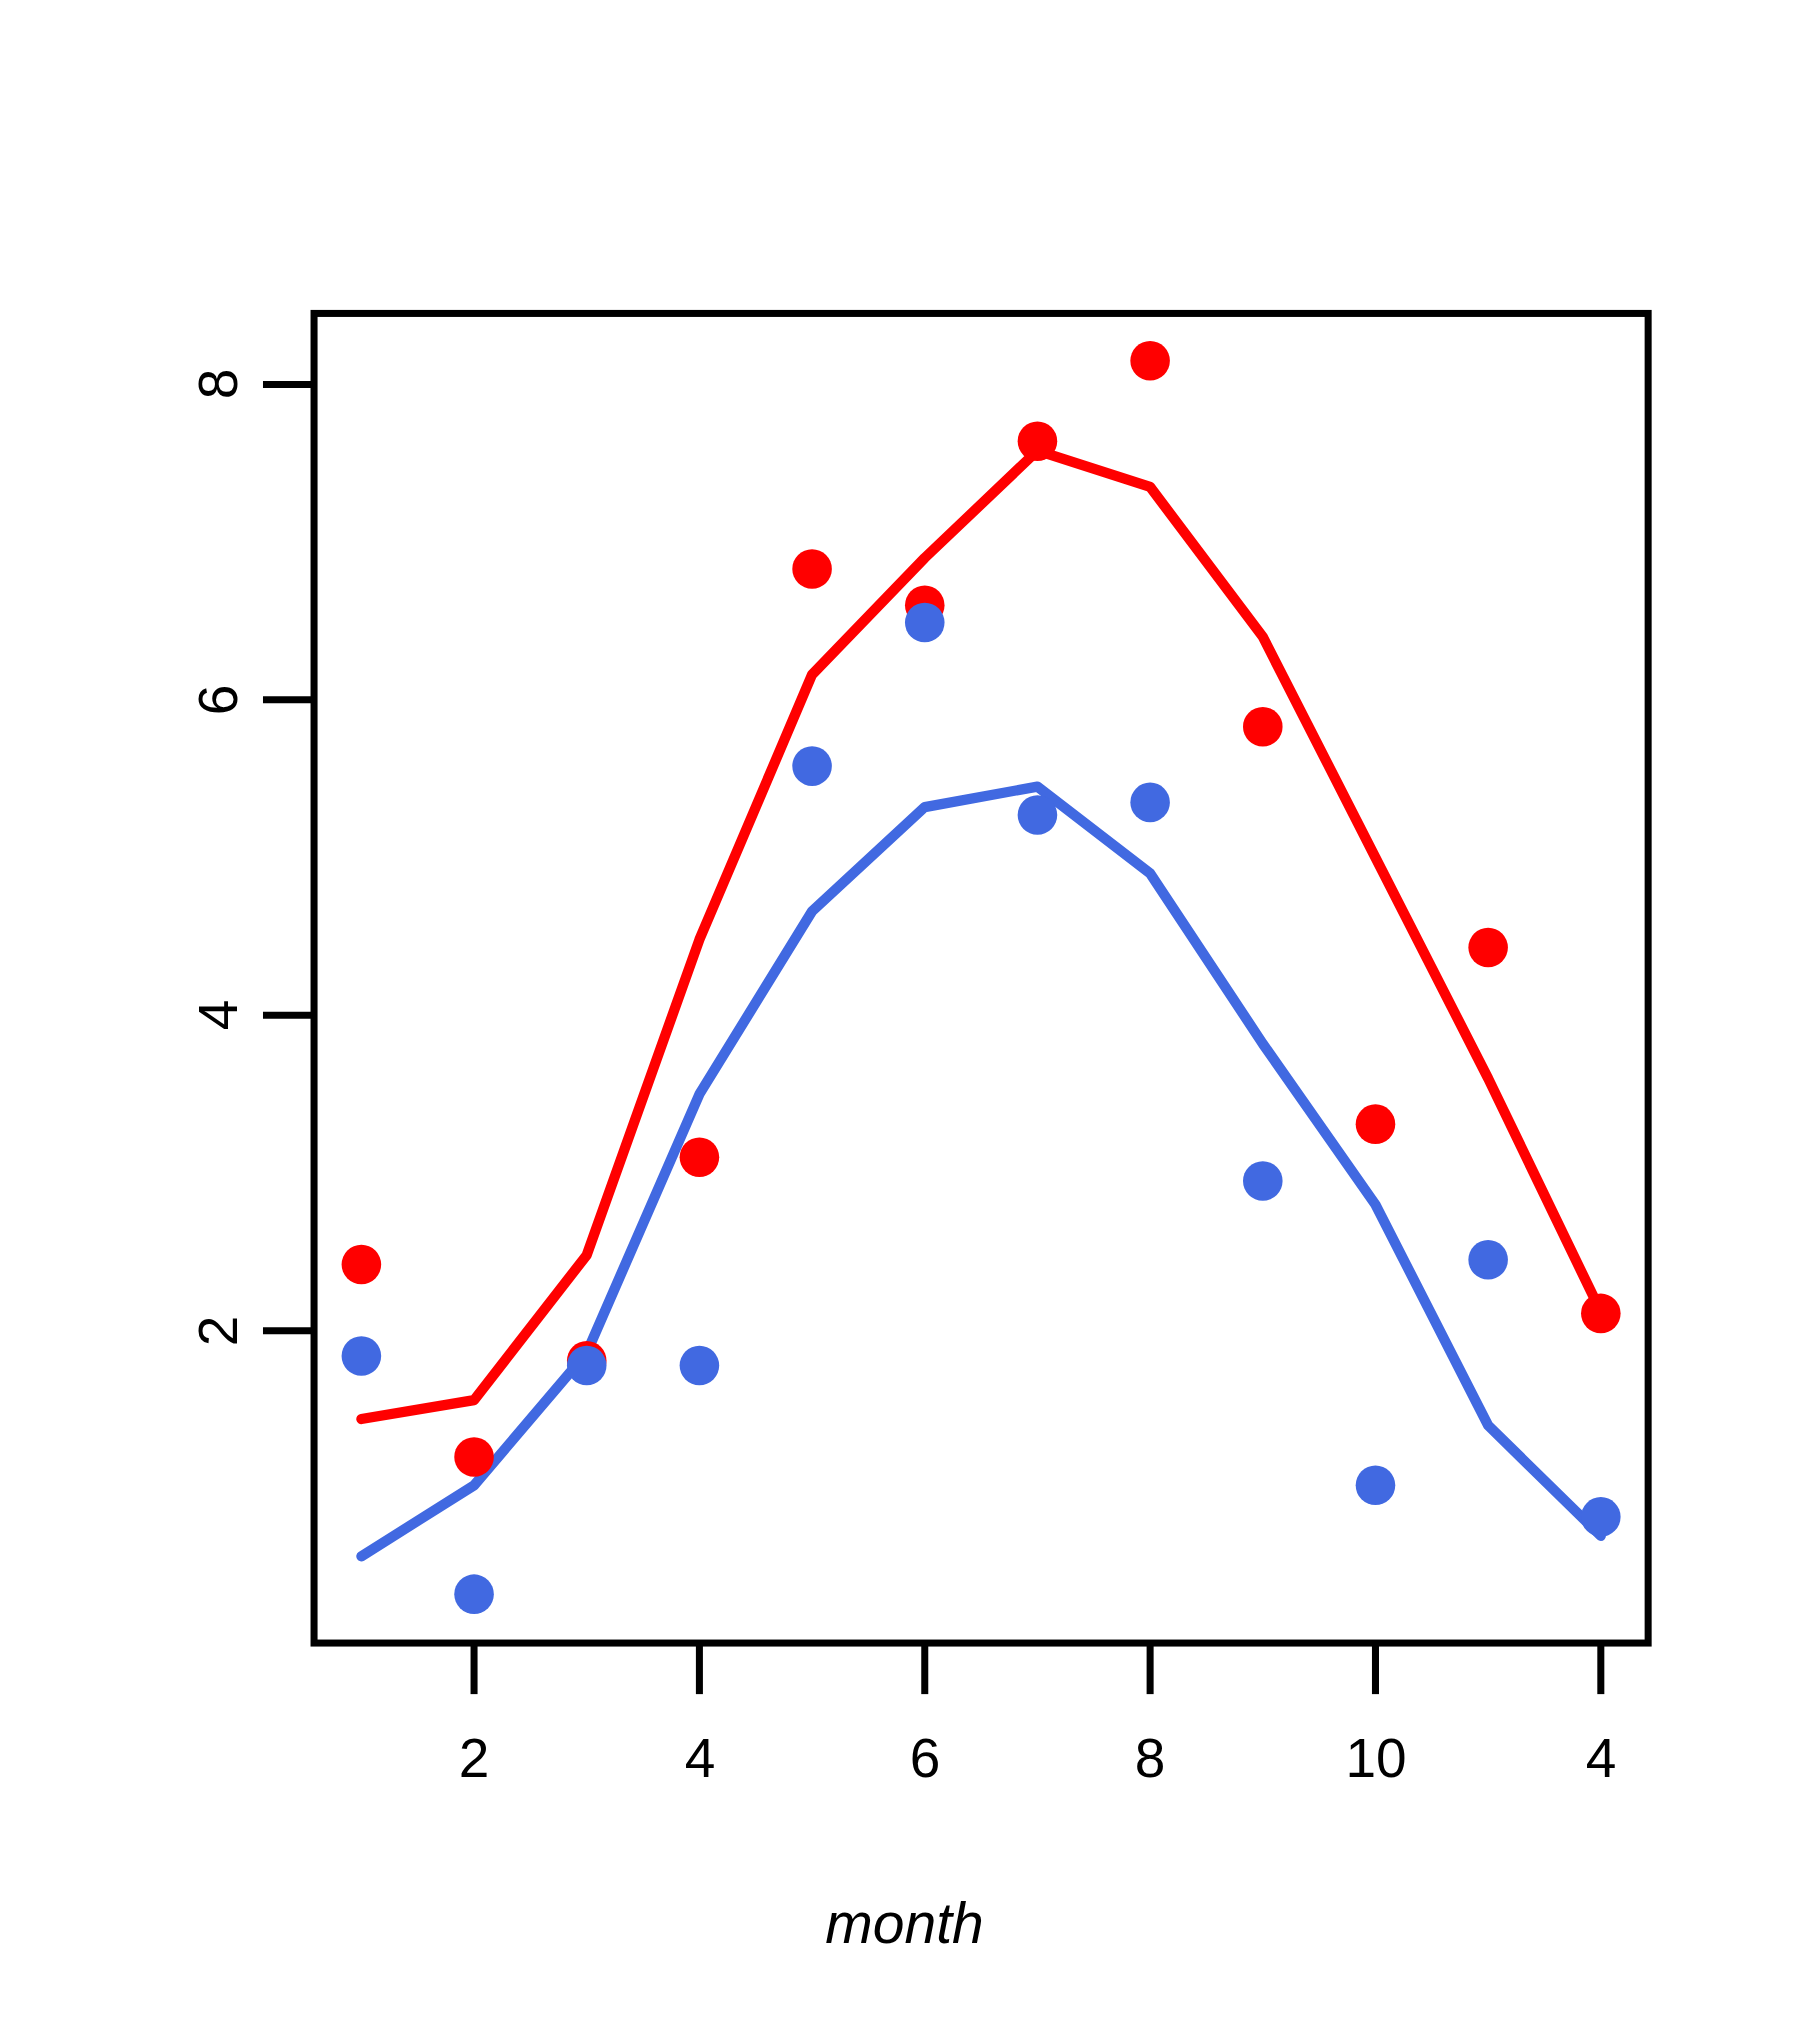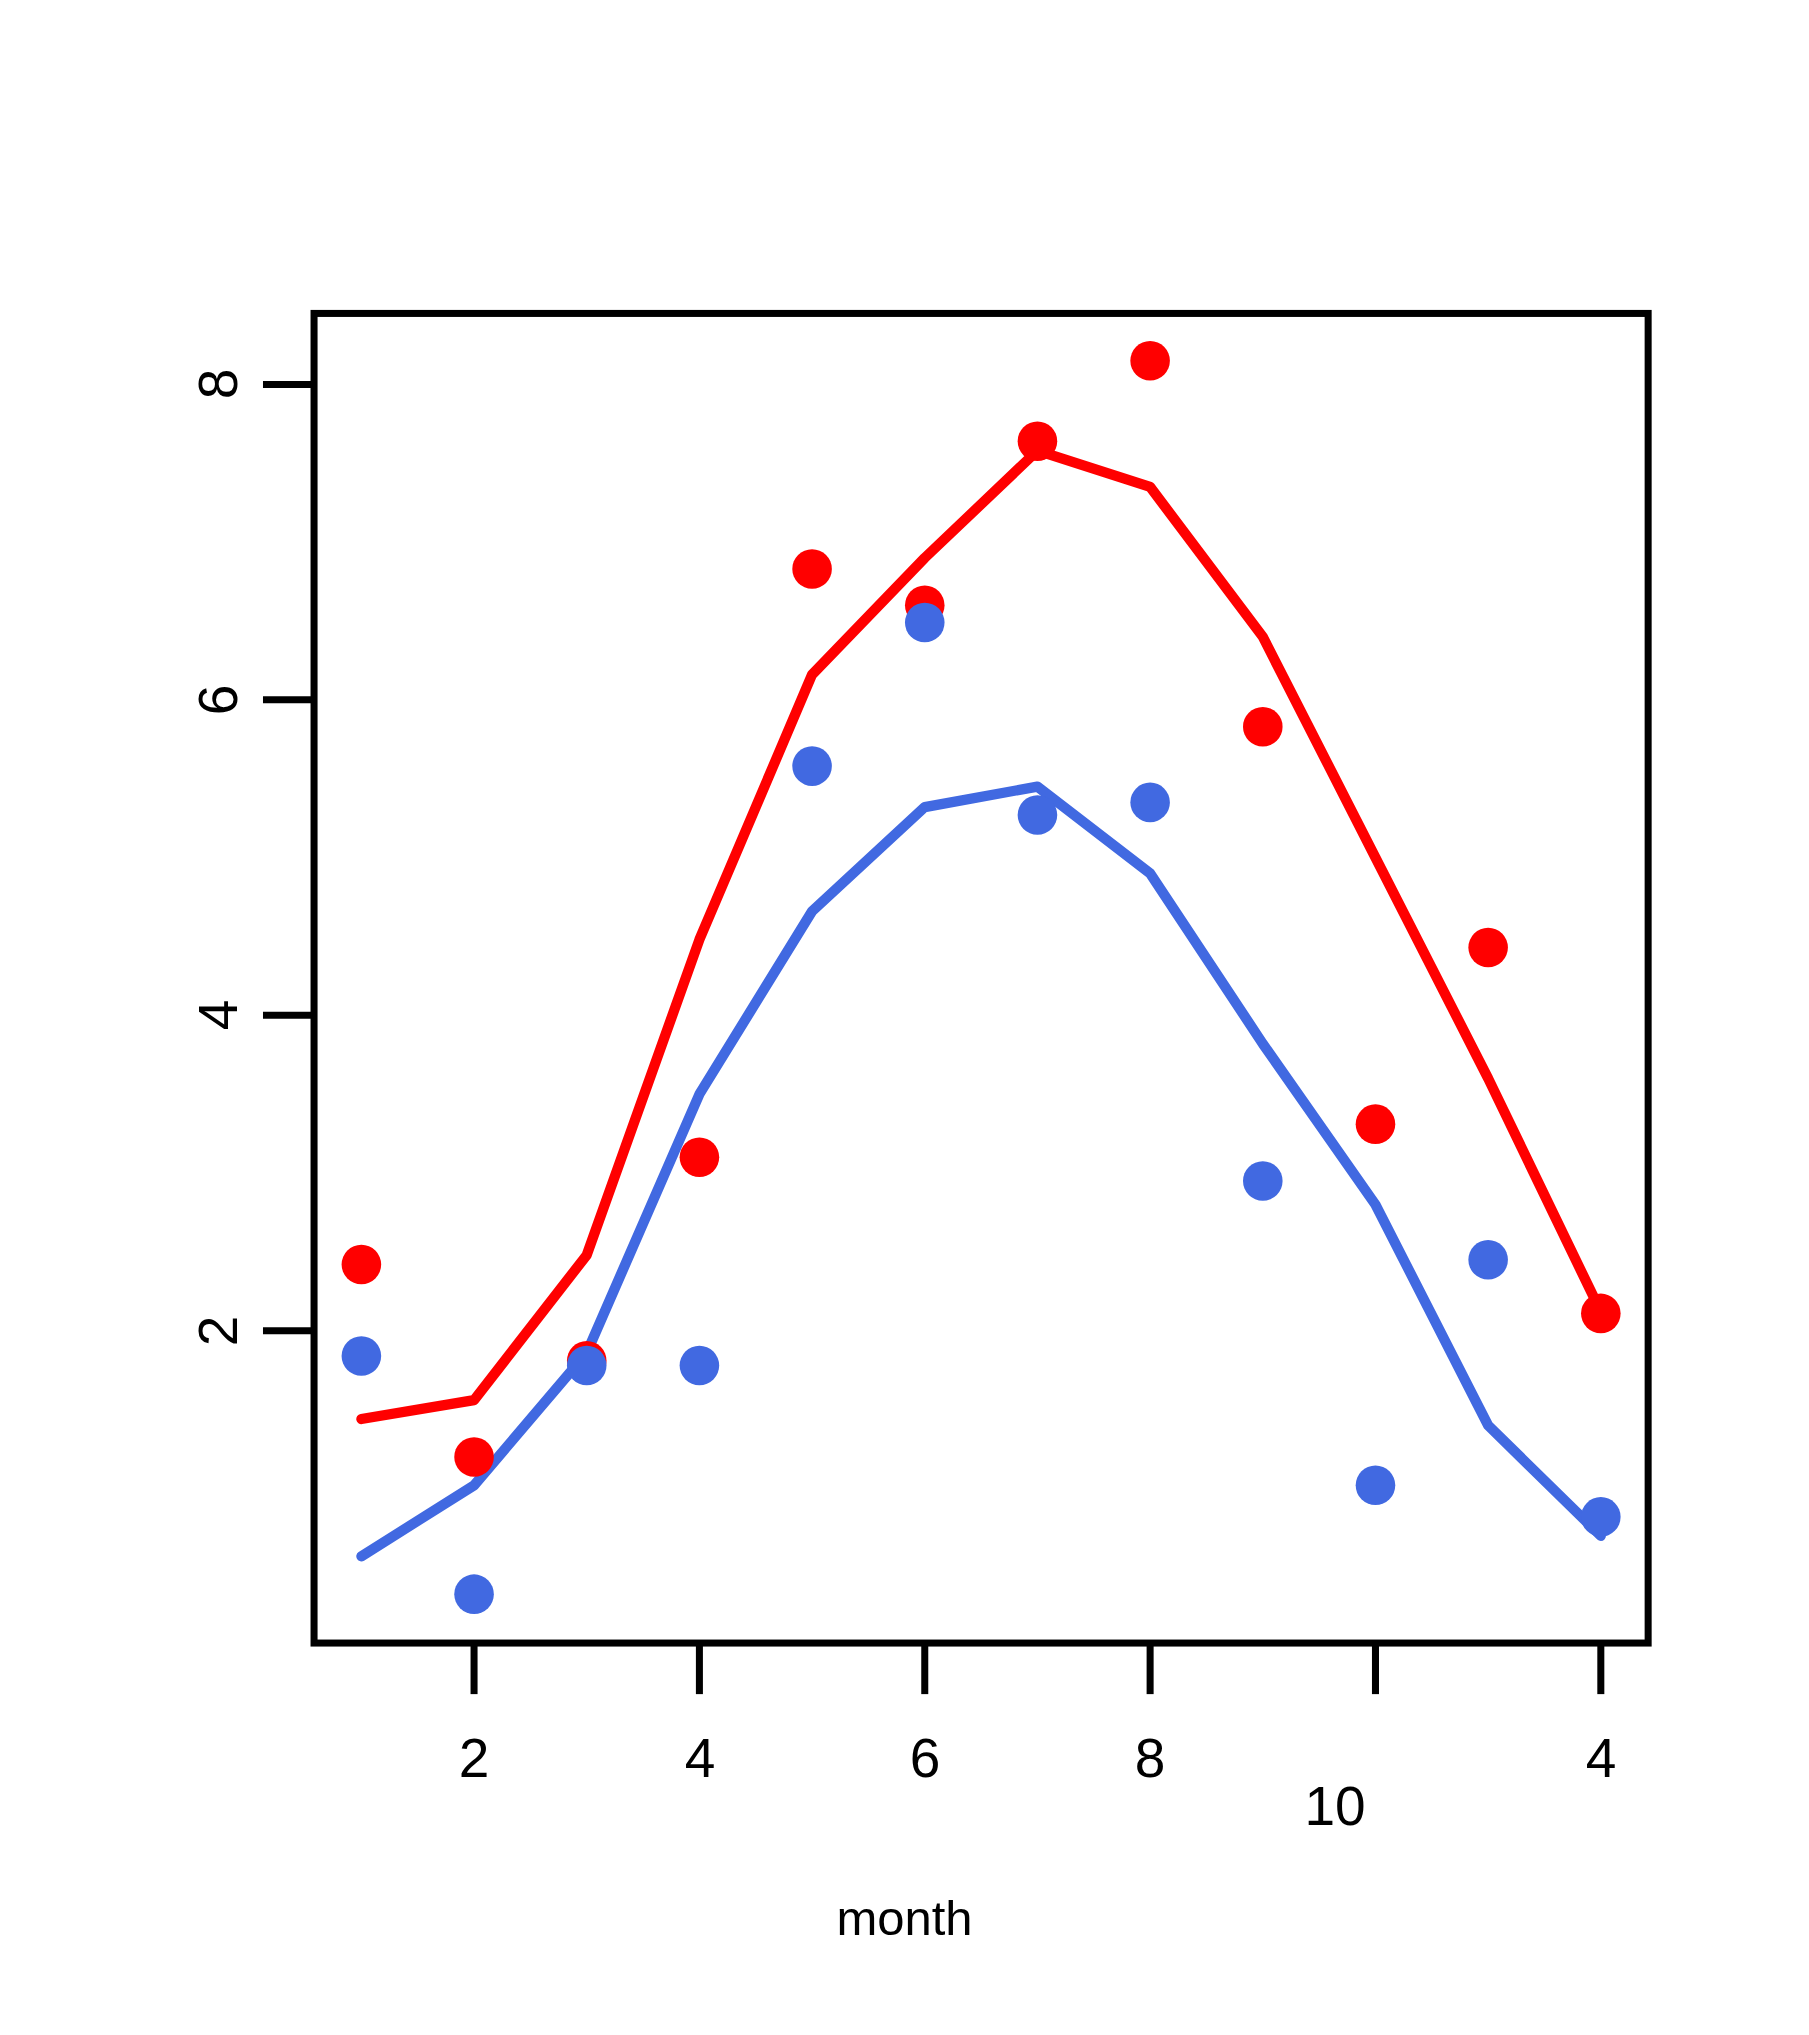--- a/index.html
+++ b/index.html
@@ -9,21 +9,21 @@
     width:1809px;height:2035px;position:relative;overflow:hidden;
   }
   #fig{position:absolute;left:0;top:0;width:1809px;height:2035px;}
   .ttl{
     position:absolute;left:0;top:109px;width:1809px;text-align:center;
     font-size:72px;font-weight:bold;color:#000;letter-spacing:-0.6px;
     white-space:pre;
   }
   .xlab{
     position:absolute;left:0;top:1890px;width:1809px;text-align:center;
-    font-size:49px;color:#000;
+    font-size:57px;color:#000;font-style:italic;
   }
   .xtick-lab{
     position:absolute;font-size:55px;color:#000;text-align:center;
     transform:translateX(-50%);
   }
   .ytick-lab{
     position:absolute;font-size:55px;color:#000;
     transform:translate(-50%,-50%) rotate(-90deg);
     transform-origin:center center;
   }
@@ -91,20 +91,20 @@
       <div class="ytick-lab" style="left: 218px; top: 1331px;">2</div>
       <div class="ytick-lab" style="left: 218px; top: 1015px;">4</div>
       <div class="ytick-lab" style="left: 218px; top: 700px;">6</div>
       <div class="ytick-lab" style="left: 218px; top: 384px;">8</div>
     </div>
   <div id="xtick-labels">
       <div class="xtick-lab" style="left: 474px; top: 1726px;">2</div>
       <div class="xtick-lab" style="left: 700px; top: 1726px;">4</div>
       <div class="xtick-lab" style="left: 925px; top: 1726px;">6</div>
       <div class="xtick-lab" style="left: 1150px; top: 1726px;">8</div>
-      <div class="xtick-lab" style="left: 1335px; top: 1726px; margin-top: 48px;">10</div>
+      <div class="xtick-lab" style="left: 1376px; top: 1726px;">10</div>
       <div class="xtick-lab" style="left: 1601px; top: 1726px;">4</div>
     </div>
 
   <div class="xlab">month</div>
 
 </div>
 
 
 </body></html>

